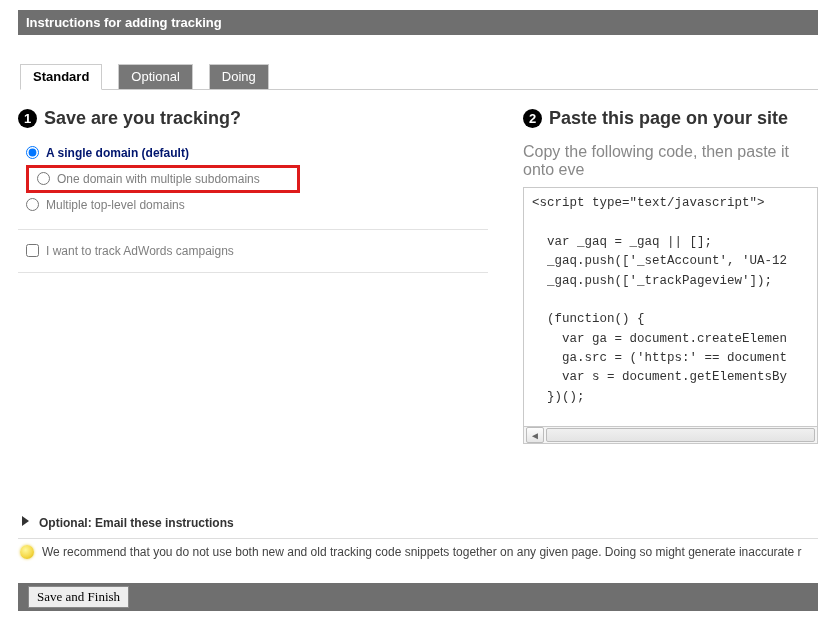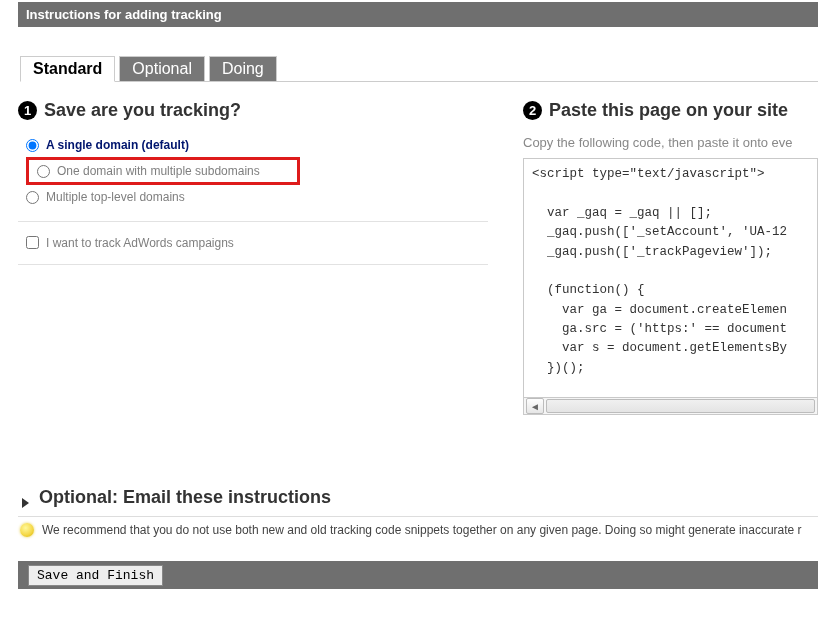--- a/index.html
+++ b/index.html
@@ -1,53 +1,53 @@
 <!DOCTYPE html>
 <html><head>
 <meta charset="utf-8">
 <style>
   html,body{margin:0;padding:0;font-family:Arial,Helvetica,sans-serif;font-size:13px;color:#333;background:#fff}
   .wrap{width:818px;min-height:626px;overflow:hidden;position:relative;box-sizing:border-box;padding-left:18px}
   
-  .hdr{background:#6f6f6f;color:#fff;height:25px;line-height:25px;padding-left:8px;font-weight:bold;font-size:13px;margin-top:2px}
+  .hdr{background:#6f6f6f;color:#fff;height:25px;line-height:25px;padding-left:8px;font-weight:bold;font-size:13px;margin-top:10px}
   
   .tabs{display:flex;align-items:flex-end;margin-top:28px;height:26px;border-bottom:1px solid #ccc;width:100%;margin-left:2px}
-  .tab{height:24px;line-height:24px;padding:0 12px;font-size:16px;border:1px solid #ccc;margin-right:4px;cursor:pointer;position:relative;top:1px;color:#fff;background:#777}
+  .tab{height:24px;line-height:24px;padding:0 12px;font-size:13px;border:1px solid #ccc;margin-right:16px;cursor:pointer;position:relative;top:1px;color:#fff;background:#777}
   .tab.active{background:#fff;color:#000;font-weight:bold;border-bottom:1px solid #fff}
   
   .cols{display:flex;margin-top:18px}
   .left{flex:0 0 505px}
   .right{flex:1;min-width:0}
   h3.sect{font-size:18px;font-weight:bold;margin:0 0 14px 0;display:flex;align-items:center}
   .circ{display:inline-flex;align-items:center;justify-content:center;width:19px;height:19px;border-radius:50%;background:#000;color:#fff;font-size:13px;font-weight:bold;margin-right:7px}
-  .opt{display:flex;align-items:flex-end;padding:3px 0 3px 8px;font-size:12px}
+  .opt{display:flex;align-items:flex-start;padding:3px 0 3px 8px;font-size:12px}
   .opt input{margin:0 7px 0 0}
   .opt.sel{color:#00156e;font-weight:bold}
   .opt.muted{color:#7f7f7f}
   .highlight{border:3px solid #de1b1b;padding:1px 0;margin:2px 8px;width:268px}
   .after-options{margin-top:14px}
   hr.thin{border:none;border-top:1px solid #e2e2e2;margin:8px 0;width:470px}
   .chk{display:flex;align-items:flex-start;padding:6px 0 6px 8px;font-size:12px;color:#7f7f7f}
   .chk input{margin:0 7px 0 0}
   
   .rightinner{}
-  .copylbl{color:#888;font-size:13px;margin-bottom:8px}
+  .copylbl{color:#888;font-size:16px;margin-bottom:8px}
   .codebox{border:1px solid #c9c9c9;background:#fff;font-family:"Courier New",monospace;font-size:12.5px;line-height:1.55;padding:6px 8px;height:240px;overflow:hidden;white-space:pre;box-sizing:border-box;color:#333}
   .hscroll{height:16px;border:1px solid #c9c9c9;border-top:none;background:#f5f5f5;display:flex;align-items:center}
   .hscroll .arrow{width:16px;height:14px;margin-left:2px;display:flex;align-items:center;justify-content:center;color:#666;font-size:10px;border:1px solid #bcbcbc;background:linear-gradient(#fdfdfd,#e6e6e6);border-radius:2px}
   .hscroll .track{flex:1;height:12px;margin:0 2px;border:1px solid #bcbcbc;background:linear-gradient(#f0f0f0,#e4e4e4);border-radius:2px}
   
-  .accordion{margin-top:64px;display:flex;align-items:flex-end;font-weight:bold;font-size:18px;cursor:pointer;padding:8px 0;border-bottom:1px solid #ddd}
+  .accordion{margin-top:64px;display:flex;align-items:flex-start;font-weight:bold;font-size:12px;cursor:pointer;padding:8px 0;border-bottom:1px solid #ddd}
   .accordion .tri{display:inline-block;width:0;height:0;border-top:5px solid transparent;border-bottom:5px solid transparent;border-left:7px solid #333;margin:0 10px 0 4px}
   
   .tip{display:flex;align-items:center;font-size:12px;color:#444;margin-top:6px}
   .bulb{width:14px;height:14px;border-radius:50%;background:radial-gradient(circle at 40% 35%,#fff89a,#f5d94a 55%,#d8b200);margin:0 8px 0 2px;box-shadow:0 0 3px #e8d25a;flex:0 0 14px}
   
   .footer{background:#6f6f6f;height:28px;display:flex;align-items:center;padding-left:10px;margin-top:24px}
-  .footer button{font-family:Liberation Mono, monospace;font-size:13px;padding:2px 8px;background:#eee;border:1px solid #888;cursor:pointer}
+  .footer button{font-family:Liberation Serif, serif;font-size:13px;padding:2px 8px;background:#eee;border:1px solid #888;cursor:pointer}
   .filler{height:8px}
 </style>
 </head>
 <body>
 
 <div class="wrap">
 
   <div class="hdr">
     <span>Instructions for adding tracking</span>
   </div>

